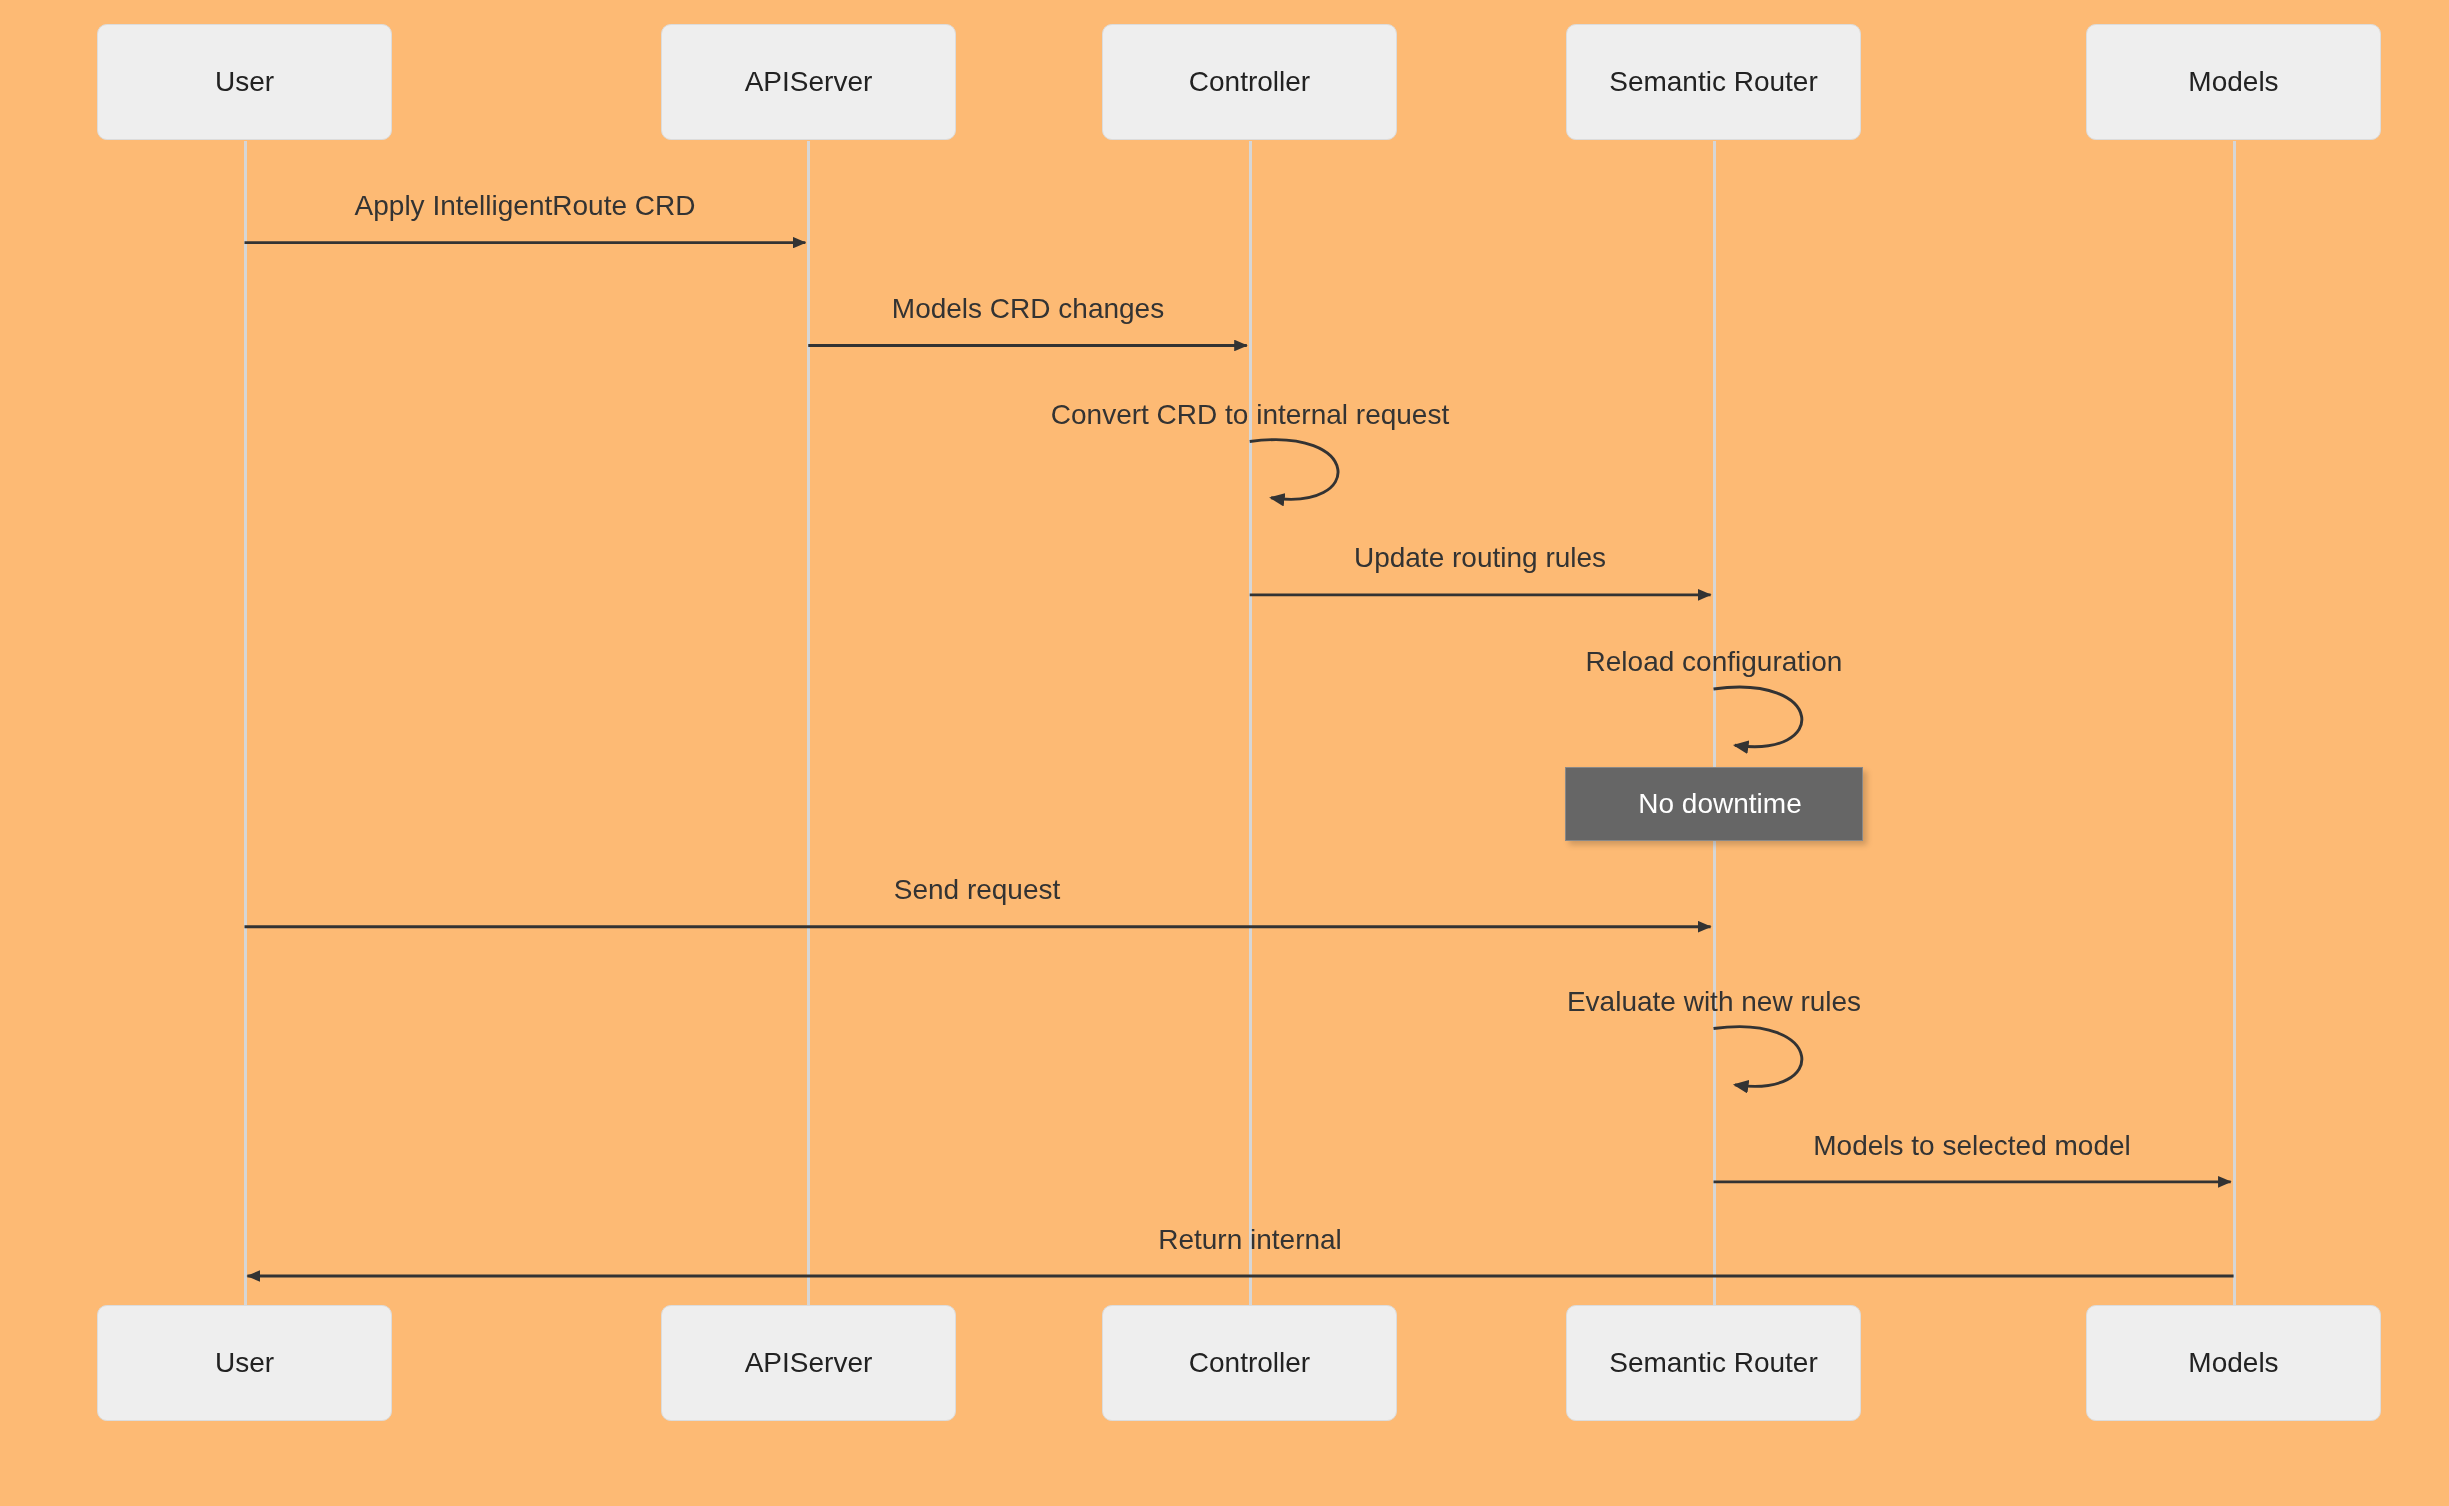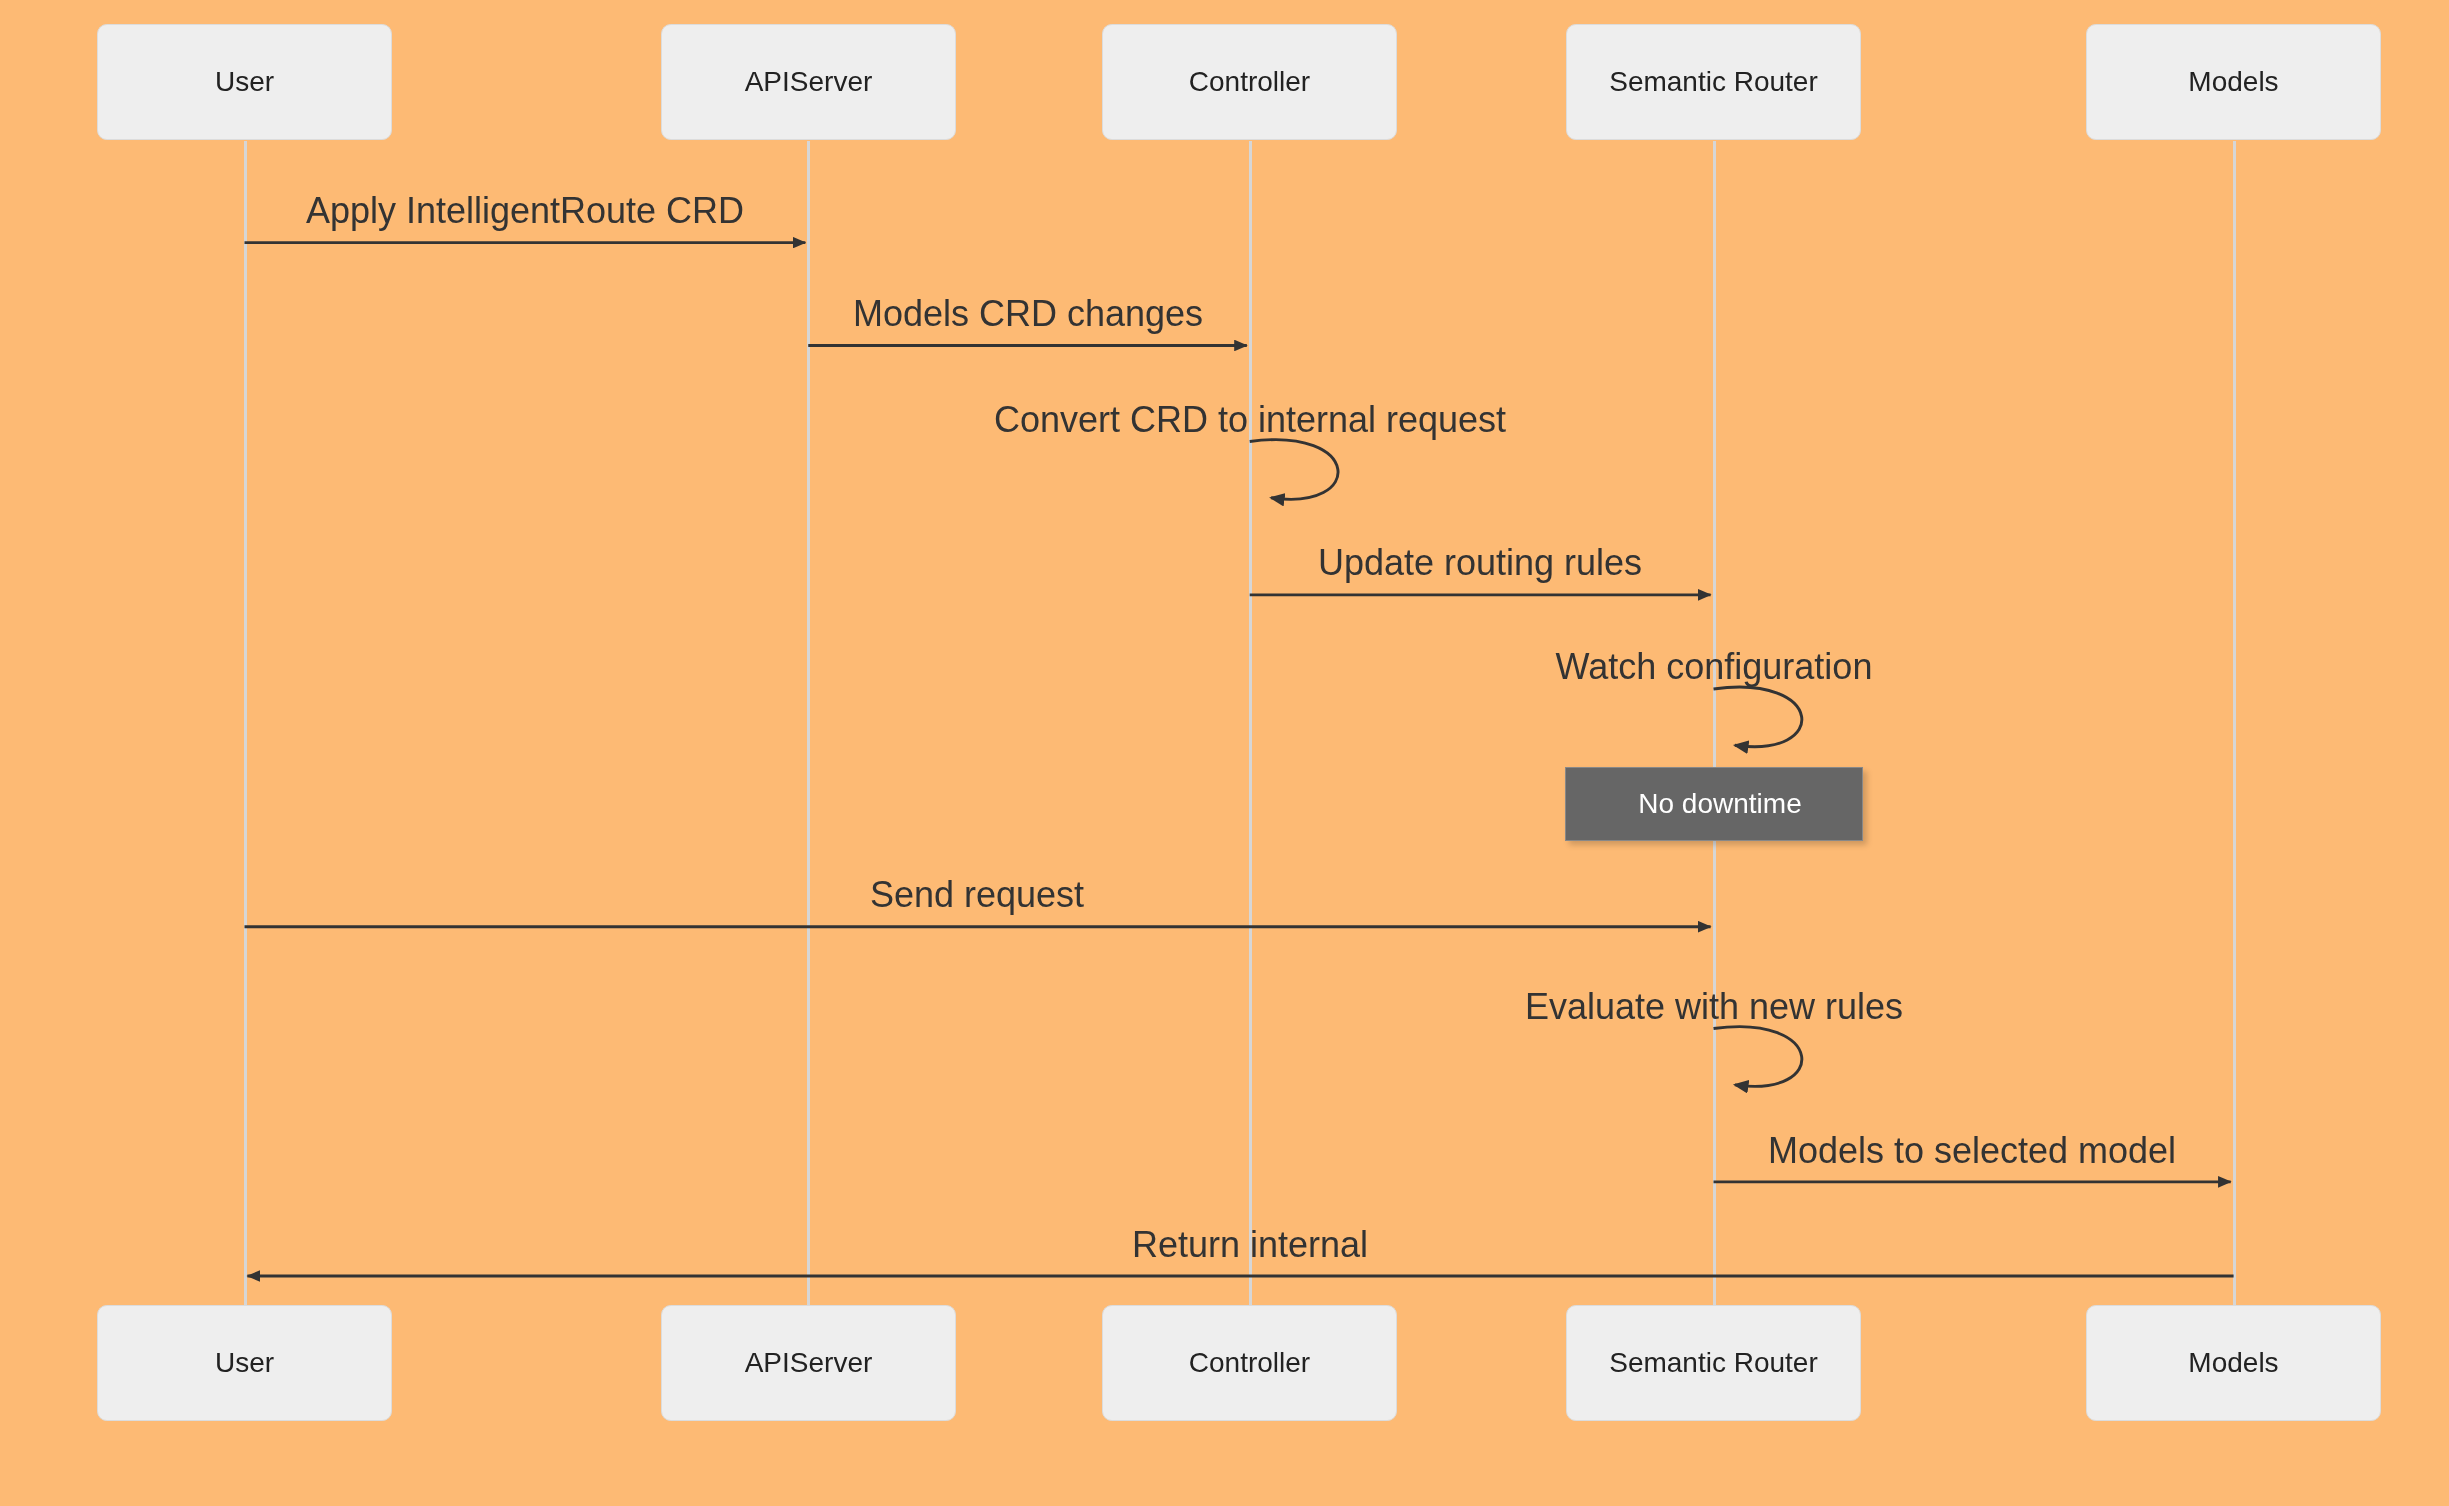--- a/index.html
+++ b/index.html
@@ -39,21 +39,21 @@
   .actor-label {
     font-family: "Liberation Sans", sans-serif;
     font-size: 28px;
     color: #222222;
     font-weight: 400;
     white-space: nowrap;
   }
   .msg-label {
     position: absolute;
     font-family: "Liberation Sans", sans-serif;
-    font-size: 36px;
+    font-size: 28px;
     color: #333333;
     white-space: nowrap;
     transform: translateX(-50%);
   }
   .note-box {
     position: absolute;
     box-sizing: border-box;
     background: #666666;
     border: 1.9px solid #888888;
     display: flex;
@@ -146,21 +146,21 @@
       <div class="actor-box" style="left: 2086px; top: 1305px; width: 295px; height: 116px; background: rgb(238, 238, 238); border-color: rgb(220, 220, 220);">
         <span class="actor-label">Models</span>
       </div>
     </div>
 
   <div id="labels-layer">
       <div class="msg-label" style="left: 525px; top: 190px; color: rgb(51, 51, 51);">Apply IntelligentRoute CRD</div>
       <div class="msg-label" style="left: 1028px; top: 293px; color: rgb(51, 51, 51);">Models CRD changes</div>
       <div class="msg-label" style="left: 1250px; top: 399px; color: rgb(51, 51, 51);">Convert CRD to internal request</div>
       <div class="msg-label" style="left: 1480px; top: 542px; color: rgb(51, 51, 51);">Update routing rules</div>
-      <div class="msg-label" style="left: 1714px; top: 646px; color: rgb(51, 51, 51);">Watch configuration</div>
+      <div class="msg-label" style="left: 1714px; top: 646px; color: rgb(51, 51, 51);">Reload configuration</div>
       <div class="msg-label" style="left: 977px; top: 874px; color: rgb(51, 51, 51);">Send request</div>
       <div class="msg-label" style="left: 1714px; top: 986px; color: rgb(51, 51, 51);">Evaluate with new rules</div>
       <div class="msg-label" style="left: 1972px; top: 1130px; color: rgb(51, 51, 51);">Models to selected model</div>
       <div class="msg-label" style="left: 1250px; top: 1224px; color: rgb(51, 51, 51);">Return internal</div>
     </div>
 
   <div id="notes-layer">
       <div class="note-box" style="left: 1565px; top: 767px; width: 298px; height: 74px; background: rgb(102, 102, 102);">
         <span class="note-label" style="color: rgb(255, 255, 255);">No downtime</span>
       </div>

